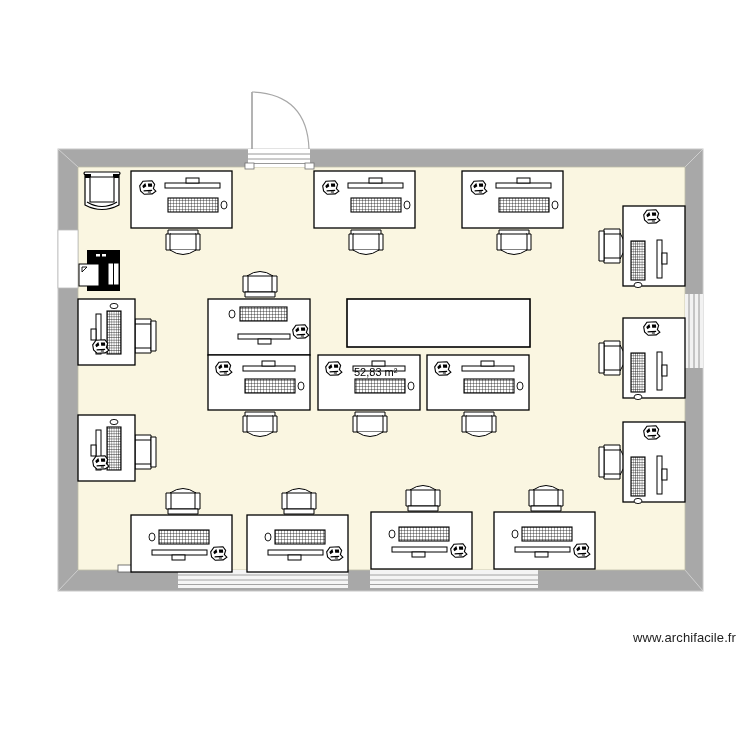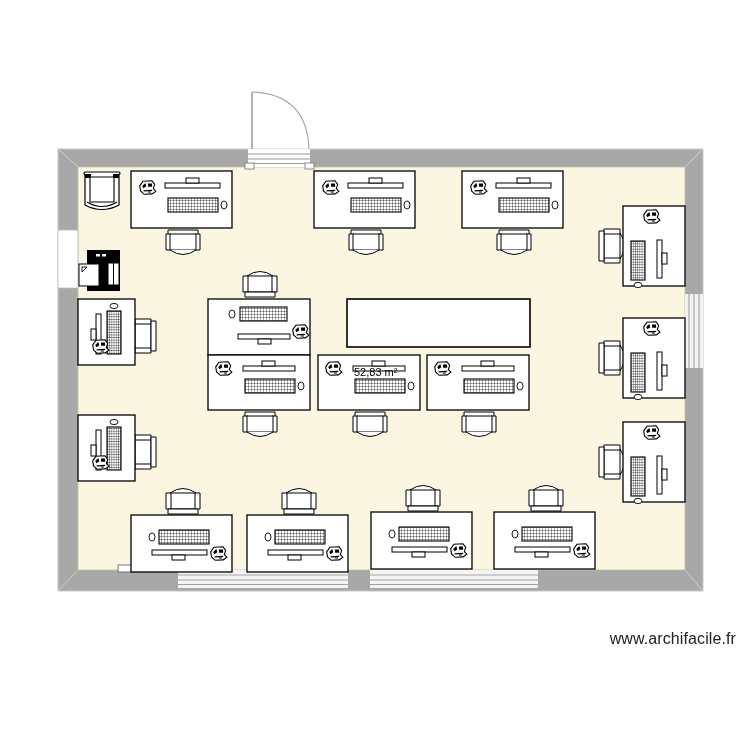--- a/index.html
+++ b/index.html
@@ -23,21 +23,21 @@
   svg.plan {
     display: block;
     width: 750px;
     height: 750px;
     background: #ffffff;
   }
   .watermark {
     position: absolute;
     right: 14px;
     top: 630px;
-    font-size: 16px;
+    font-size: 13px;
     color: #222222;
     font-family: "Liberation Sans", sans-serif;
     letter-spacing: 0.1px;
     white-space: nowrap;
   }
   .area-label {
     font-family: "Liberation Sans", sans-serif;
     font-size: 11px;
     fill: #000000;
   }

